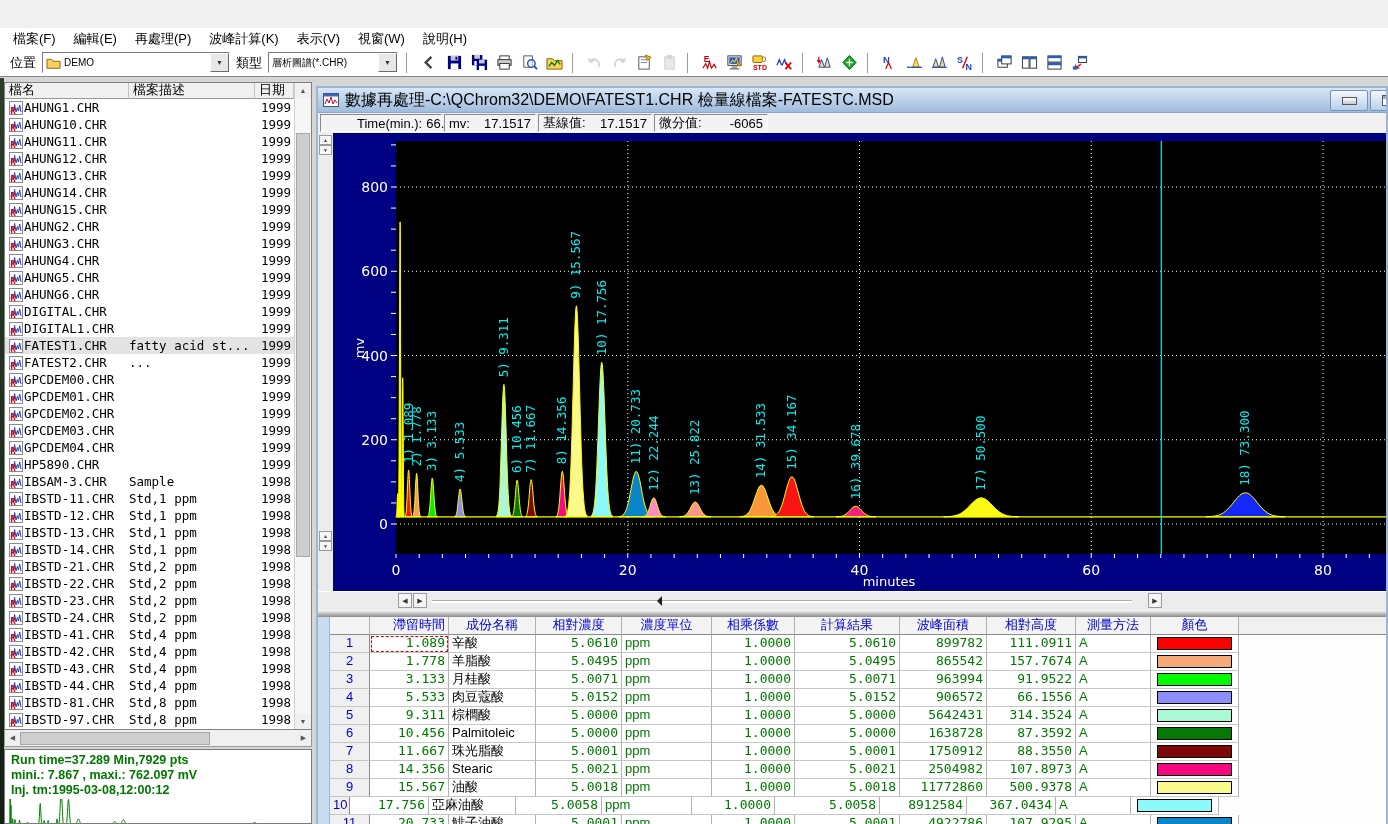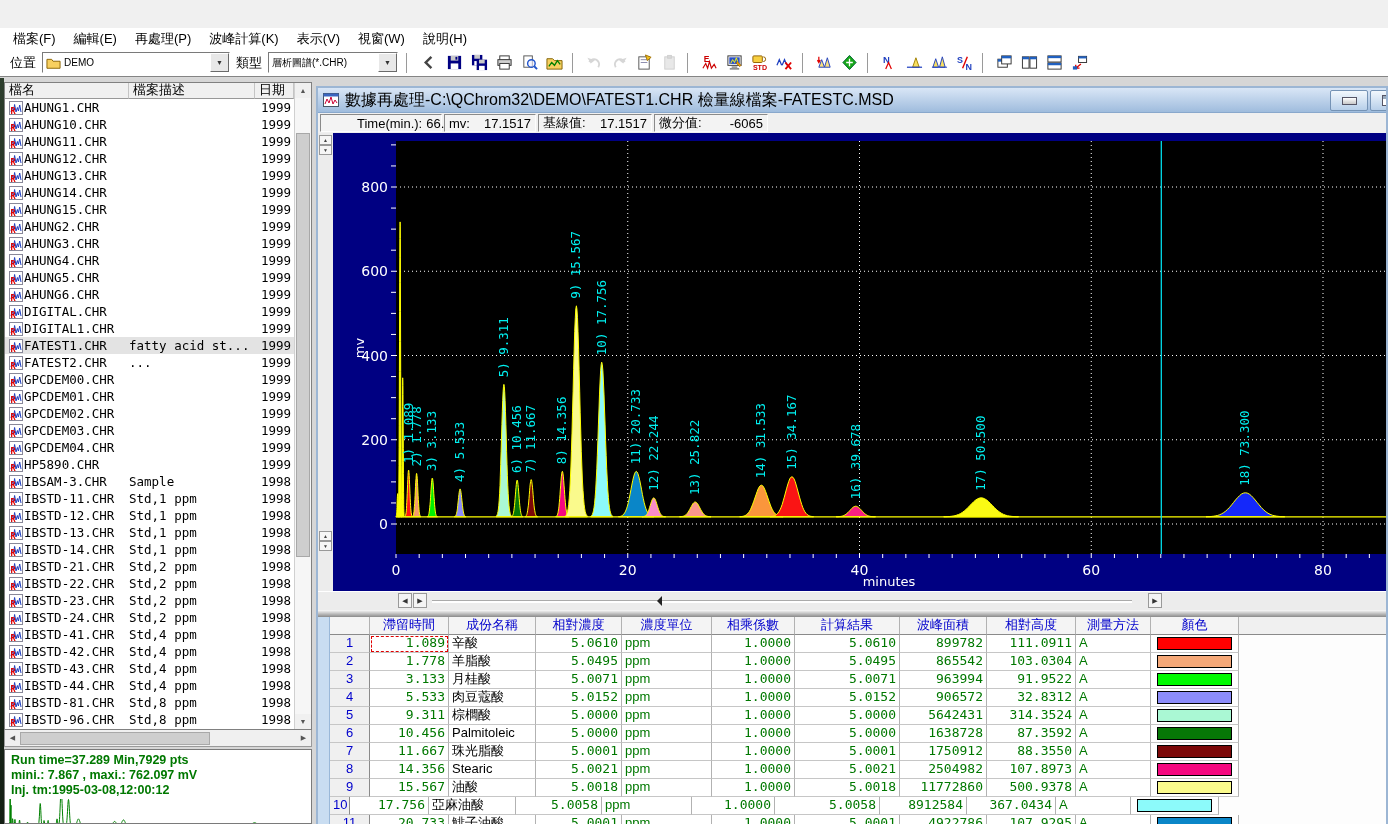--- a/index.html
+++ b/index.html
@@ -756,21 +756,21 @@
               <span class="fyear">1998</span>
             </div>
             <div class="frow">
               <span style="width: 14px; height: 14px; margin: 0px 3px 0px 2px; flex: 0 0 auto; display: inline-flex;">
                 <svg viewBox="0 0 14 14">
                   <rect x="0.5" y="0.5" width="13" height="13" fill="#fff" stroke="#889"></rect>
                   <path d="M2 11 l1.3-5 1.3 4 1-6.5 1.4 7.5 1.4-4.5 1 3.5 1.3-6 1.3 7" stroke="#2040c0" fill="none" stroke-width="1"></path>
                   <text x="1.5" y="13" font-size="8.5" font-weight="bold" fill="#e00000">R</text>
                 </svg>
               </span>
-              <span class="fname">IBSTD-96.CHR</span>
+              <span class="fname">IBSTD-97.CHR</span>
               <span class="fdesc">Std,8 ppm</span>
               <span class="fyear">1998</span>
             </div>
           </div>
         <div class="vscroll">
           <div class="sb-btn">▲</div>
           <div class="sb-thumb"></div>
           <div class="sb-btn sb-down">▼</div>
         </div>
       </div>
@@ -973,21 +973,21 @@
         <div class="cs-track"></div>
         <div class="cs-mark"></div>
         <div class="cs-btn" style="left:830px">▶</div>
       </div>
       <div class="splitter"></div>
       <div class="table-zone">
         <div class="table-left-strip"></div>
         <div class="rtable">
             <div class="trow th">
               <div class="tcell" style="width: 40px;"></div>
-              <div class="tcell" style="width: 79px;">滯留時間</div>
+              <div class="tcell" style="width: 79px; text-align: right;">滯留時間</div>
               <div class="tcell" style="width: 87px;">成份名稱</div>
               <div class="tcell" style="width: 86px;">相對濃度</div>
               <div class="tcell" style="width: 90px;">濃度單位</div>
               <div class="tcell" style="width: 83px;">相乘係數</div>
               <div class="tcell" style="width: 105px;">計算結果</div>
               <div class="tcell" style="width: 87px;">波峰面積</div>
               <div class="tcell" style="width: 89px;">相對高度</div>
               <div class="tcell" style="width: 75px;">測量方法</div>
               <div class="tcell" style="width: 88px;">顏色</div>
               <div class="tcell c-fill"></div>
@@ -1010,21 +1010,21 @@
             </div>
             <div class="trow">
               <div class="tcell c-no" style="width: 40px;">2</div>
               <div class="tcell num" style="width: 79px;">1.778</div>
               <div class="tcell txt" style="width: 87px;">羊脂酸</div>
               <div class="tcell num" style="width: 86px;">5.0495</div>
               <div class="tcell grn" style="width: 90px;">ppm</div>
               <div class="tcell num" style="width: 83px;">1.0000</div>
               <div class="tcell num" style="width: 105px;">5.0495</div>
               <div class="tcell num" style="width: 87px;">865542</div>
-              <div class="tcell num" style="width: 89px;">103.0304</div>
+              <div class="tcell num" style="width: 89px;">157.7674</div>
               <div class="tcell grn" style="width: 75px;">A</div>
               <div class="tcell" style="width: 88px;">
                 <div class="swatch" style="background: rgb(245, 168, 120);"></div>
               </div>
               <div class="tcell c-fill"></div>
             </div>
             <div class="trow">
               <div class="tcell c-no" style="width: 40px;">3</div>
               <div class="tcell num" style="width: 79px;">3.133</div>
               <div class="tcell txt" style="width: 87px;">月桂酸</div>
@@ -1042,21 +1042,21 @@
             </div>
             <div class="trow">
               <div class="tcell c-no" style="width: 40px;">4</div>
               <div class="tcell num" style="width: 79px;">5.533</div>
               <div class="tcell txt" style="width: 87px;">肉豆蔻酸</div>
               <div class="tcell num" style="width: 86px;">5.0152</div>
               <div class="tcell grn" style="width: 90px;">ppm</div>
               <div class="tcell num" style="width: 83px;">1.0000</div>
               <div class="tcell num" style="width: 105px;">5.0152</div>
               <div class="tcell num" style="width: 87px;">906572</div>
-              <div class="tcell num" style="width: 89px;">32.8312</div>
+              <div class="tcell num" style="width: 89px;">66.1556</div>
               <div class="tcell grn" style="width: 75px;">A</div>
               <div class="tcell" style="width: 88px;">
                 <div class="swatch" style="background: rgb(140, 140, 250);"></div>
               </div>
               <div class="tcell c-fill"></div>
             </div>
             <div class="trow">
               <div class="tcell c-no" style="width: 40px;">5</div>
               <div class="tcell num" style="width: 79px;">9.311</div>
               <div class="tcell txt" style="width: 87px;">棕櫚酸</div>

